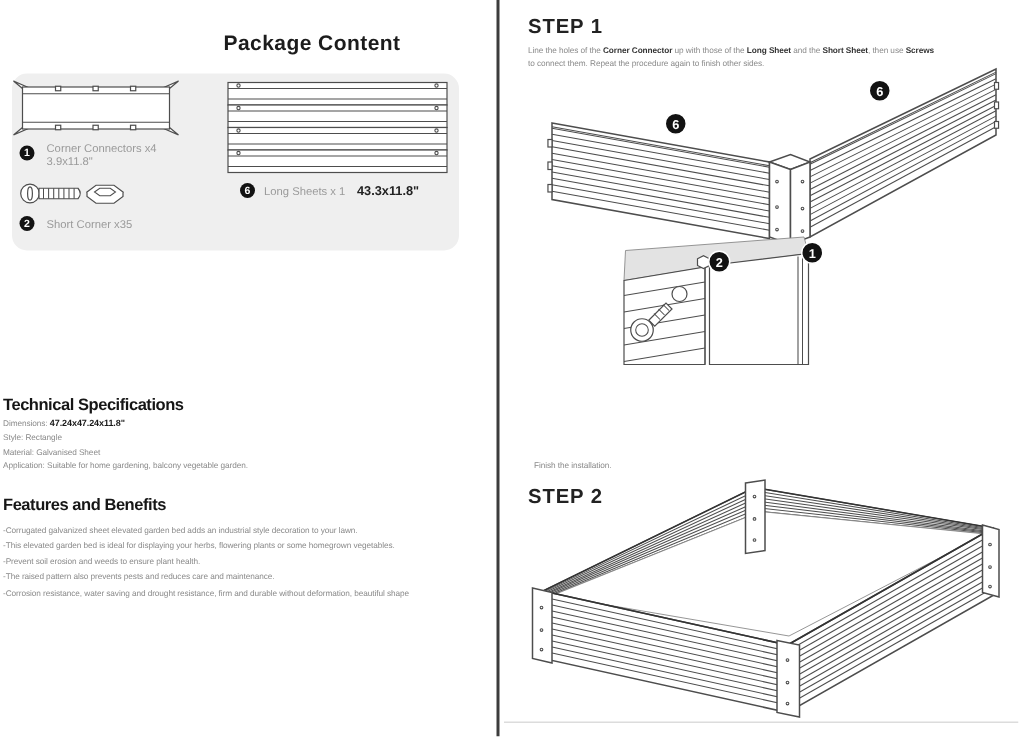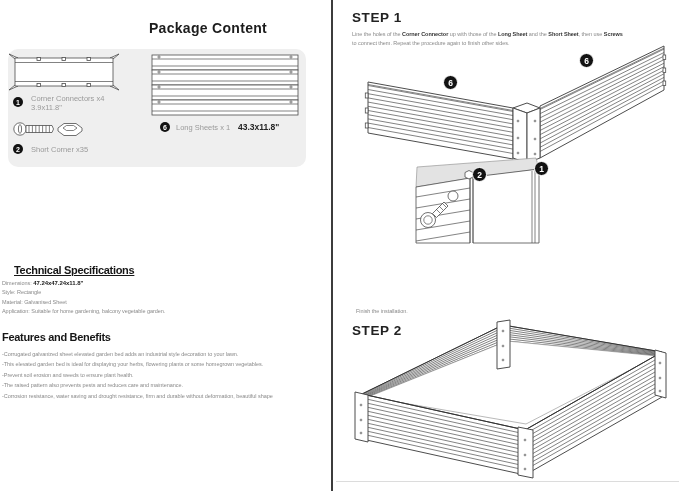--- a/index.html
+++ b/index.html
@@ -118,21 +118,21 @@
 <div class="abs item-label" style="left:31px;top:94px;">Corner Connectors x4</div>
 <div class="abs item-label" style="left:31px;top:103px;">3.9x11.8"</div>
 
 <div class="badge sm abs" style="left:13px;top:144px;">2</div>
 <div class="abs item-label" style="left:31px;top:145px;">Short Corner x35</div>
 
 <div class="badge sm abs" style="left:160px;top:122px;">6</div>
 <div class="abs item-label" style="left:176px;top:123px;">Long Sheets x 1</div>
 <div class="abs item-size-bold" style="left:238px;top:121.5px;">43.3x11.8"</div>
 
-<div class="abs section-h" style="left:14px;top:264px;text-decoration:underline;">Technical Specifications</div>
+<div class="abs section-h" style="left:2px;top:264px;">Technical Specifications</div>
 <div class="abs" style="left:2px;top:279px;">
   <div class="tiny">
     <span>Dimensions:</span>
     <span class="spec-val-bold">47.24x47.24x11.8"</span>
   </div>
   <div class="tiny">
     <span>Style:</span>
     <span>Rectangle</span>
   </div>
   <div class="tiny">

